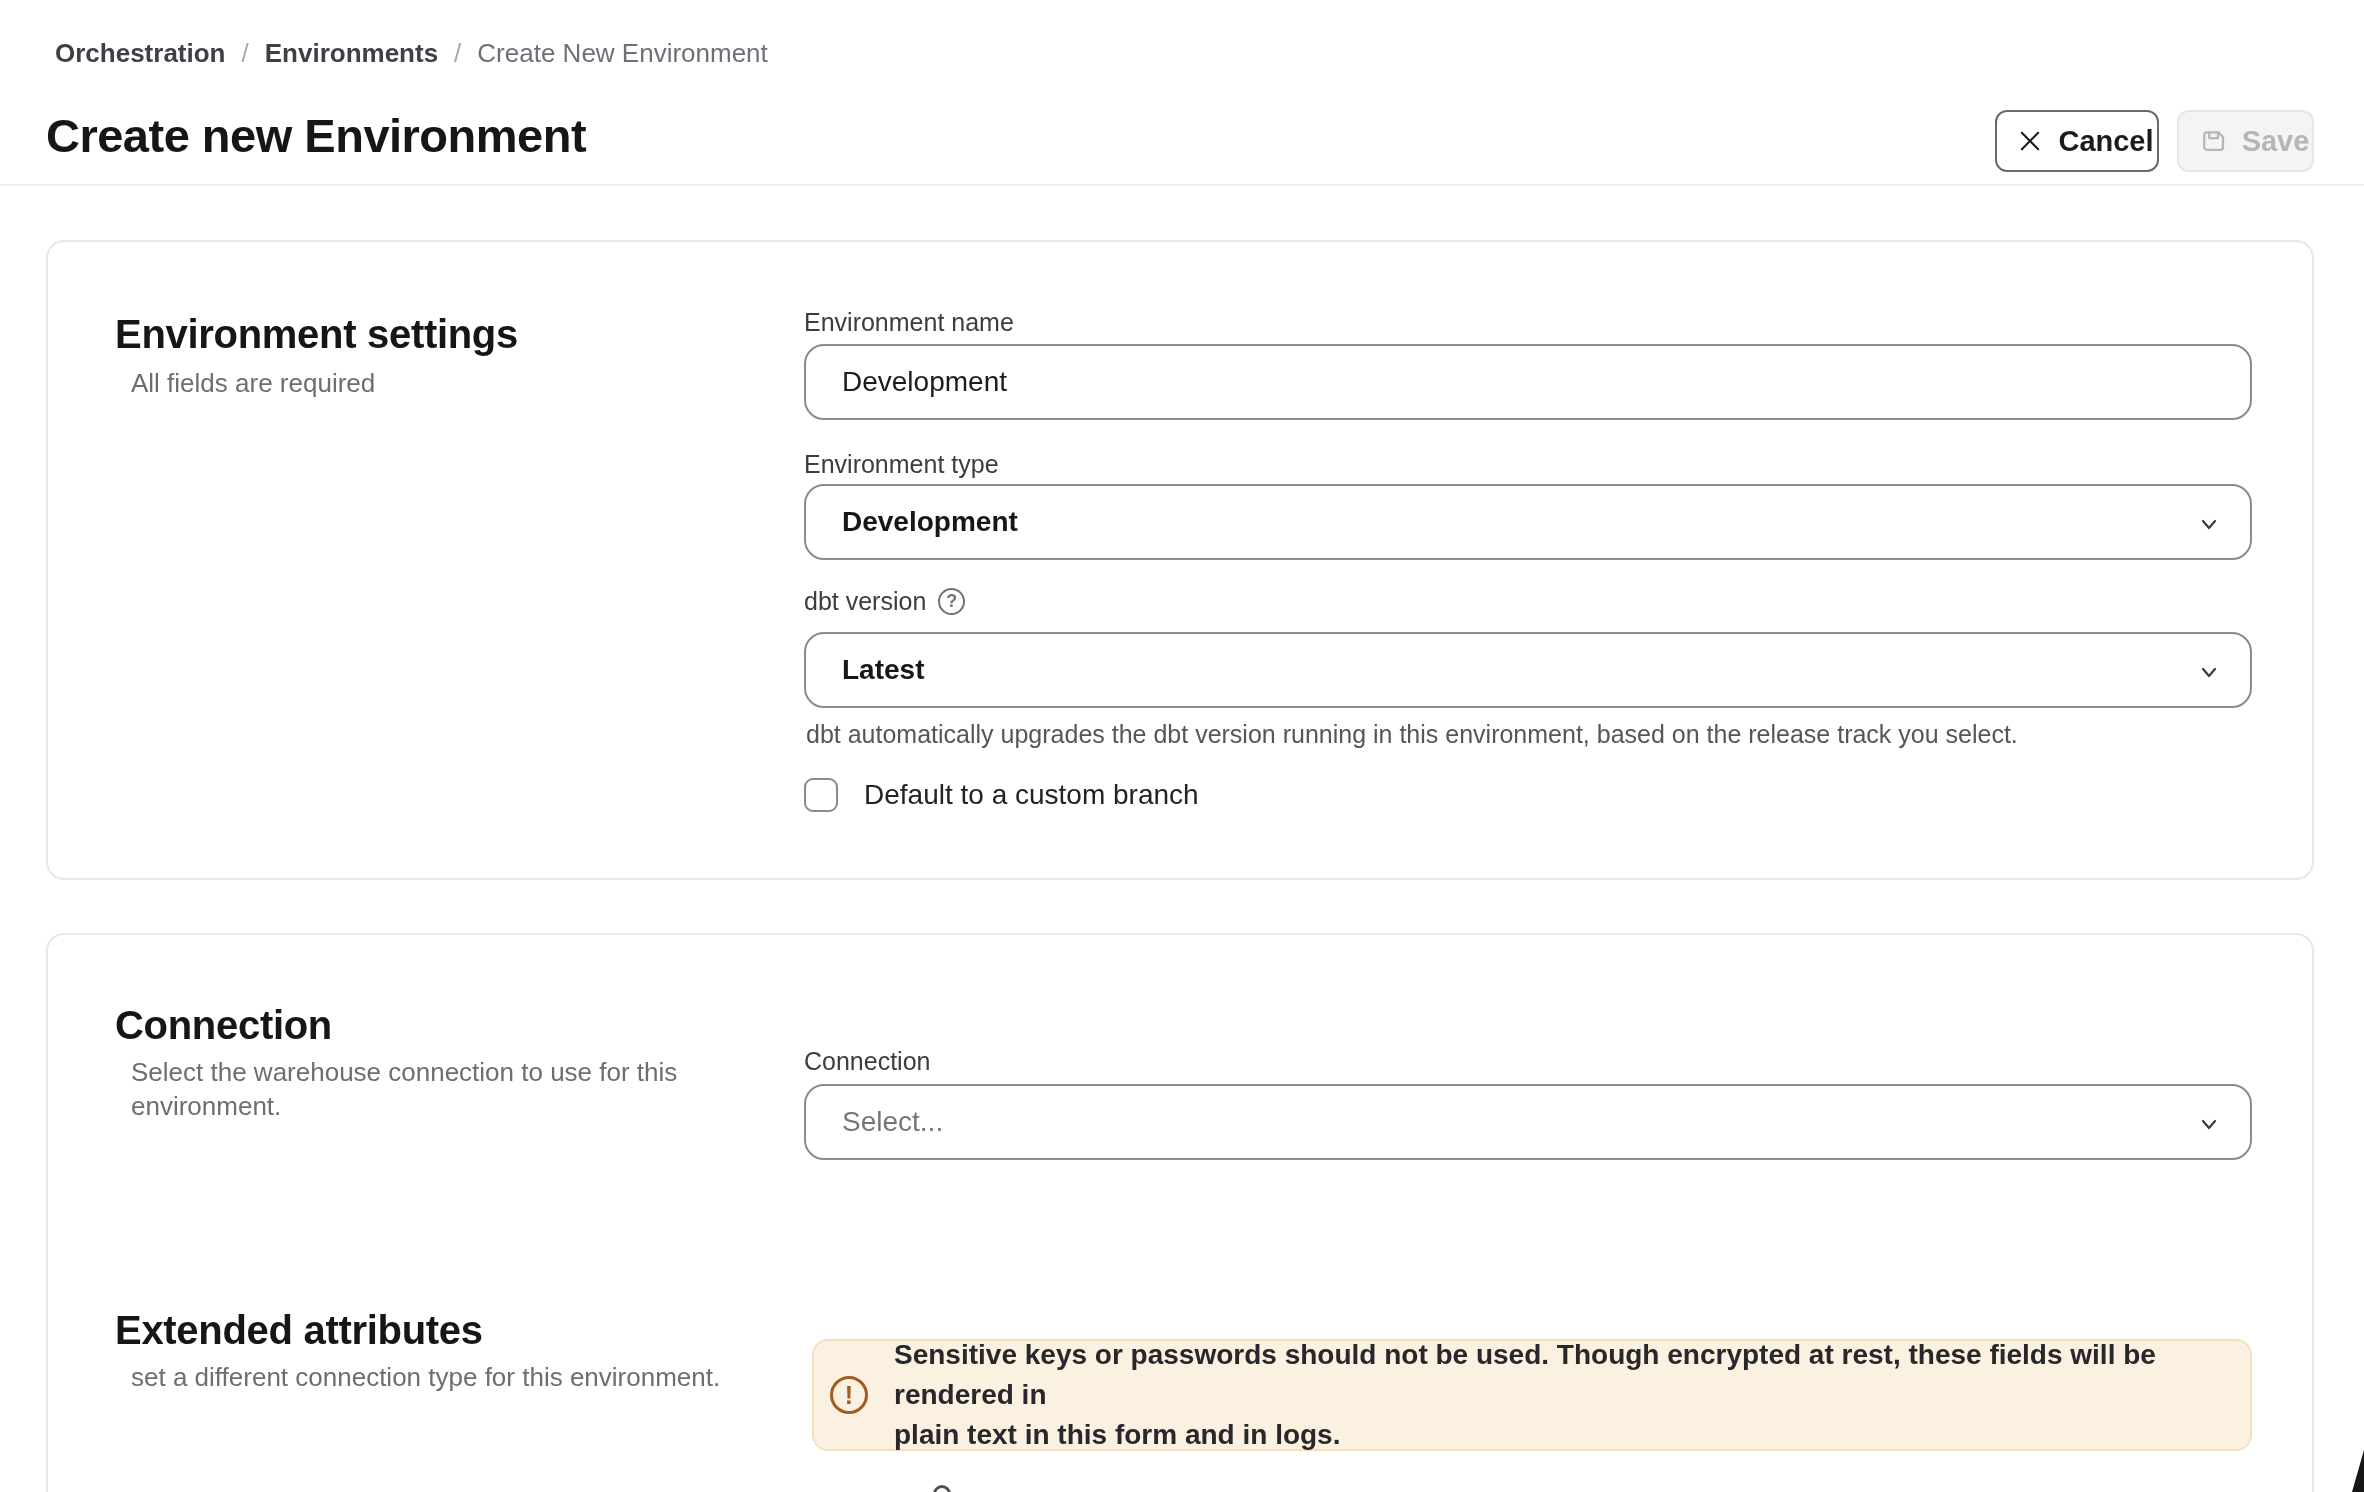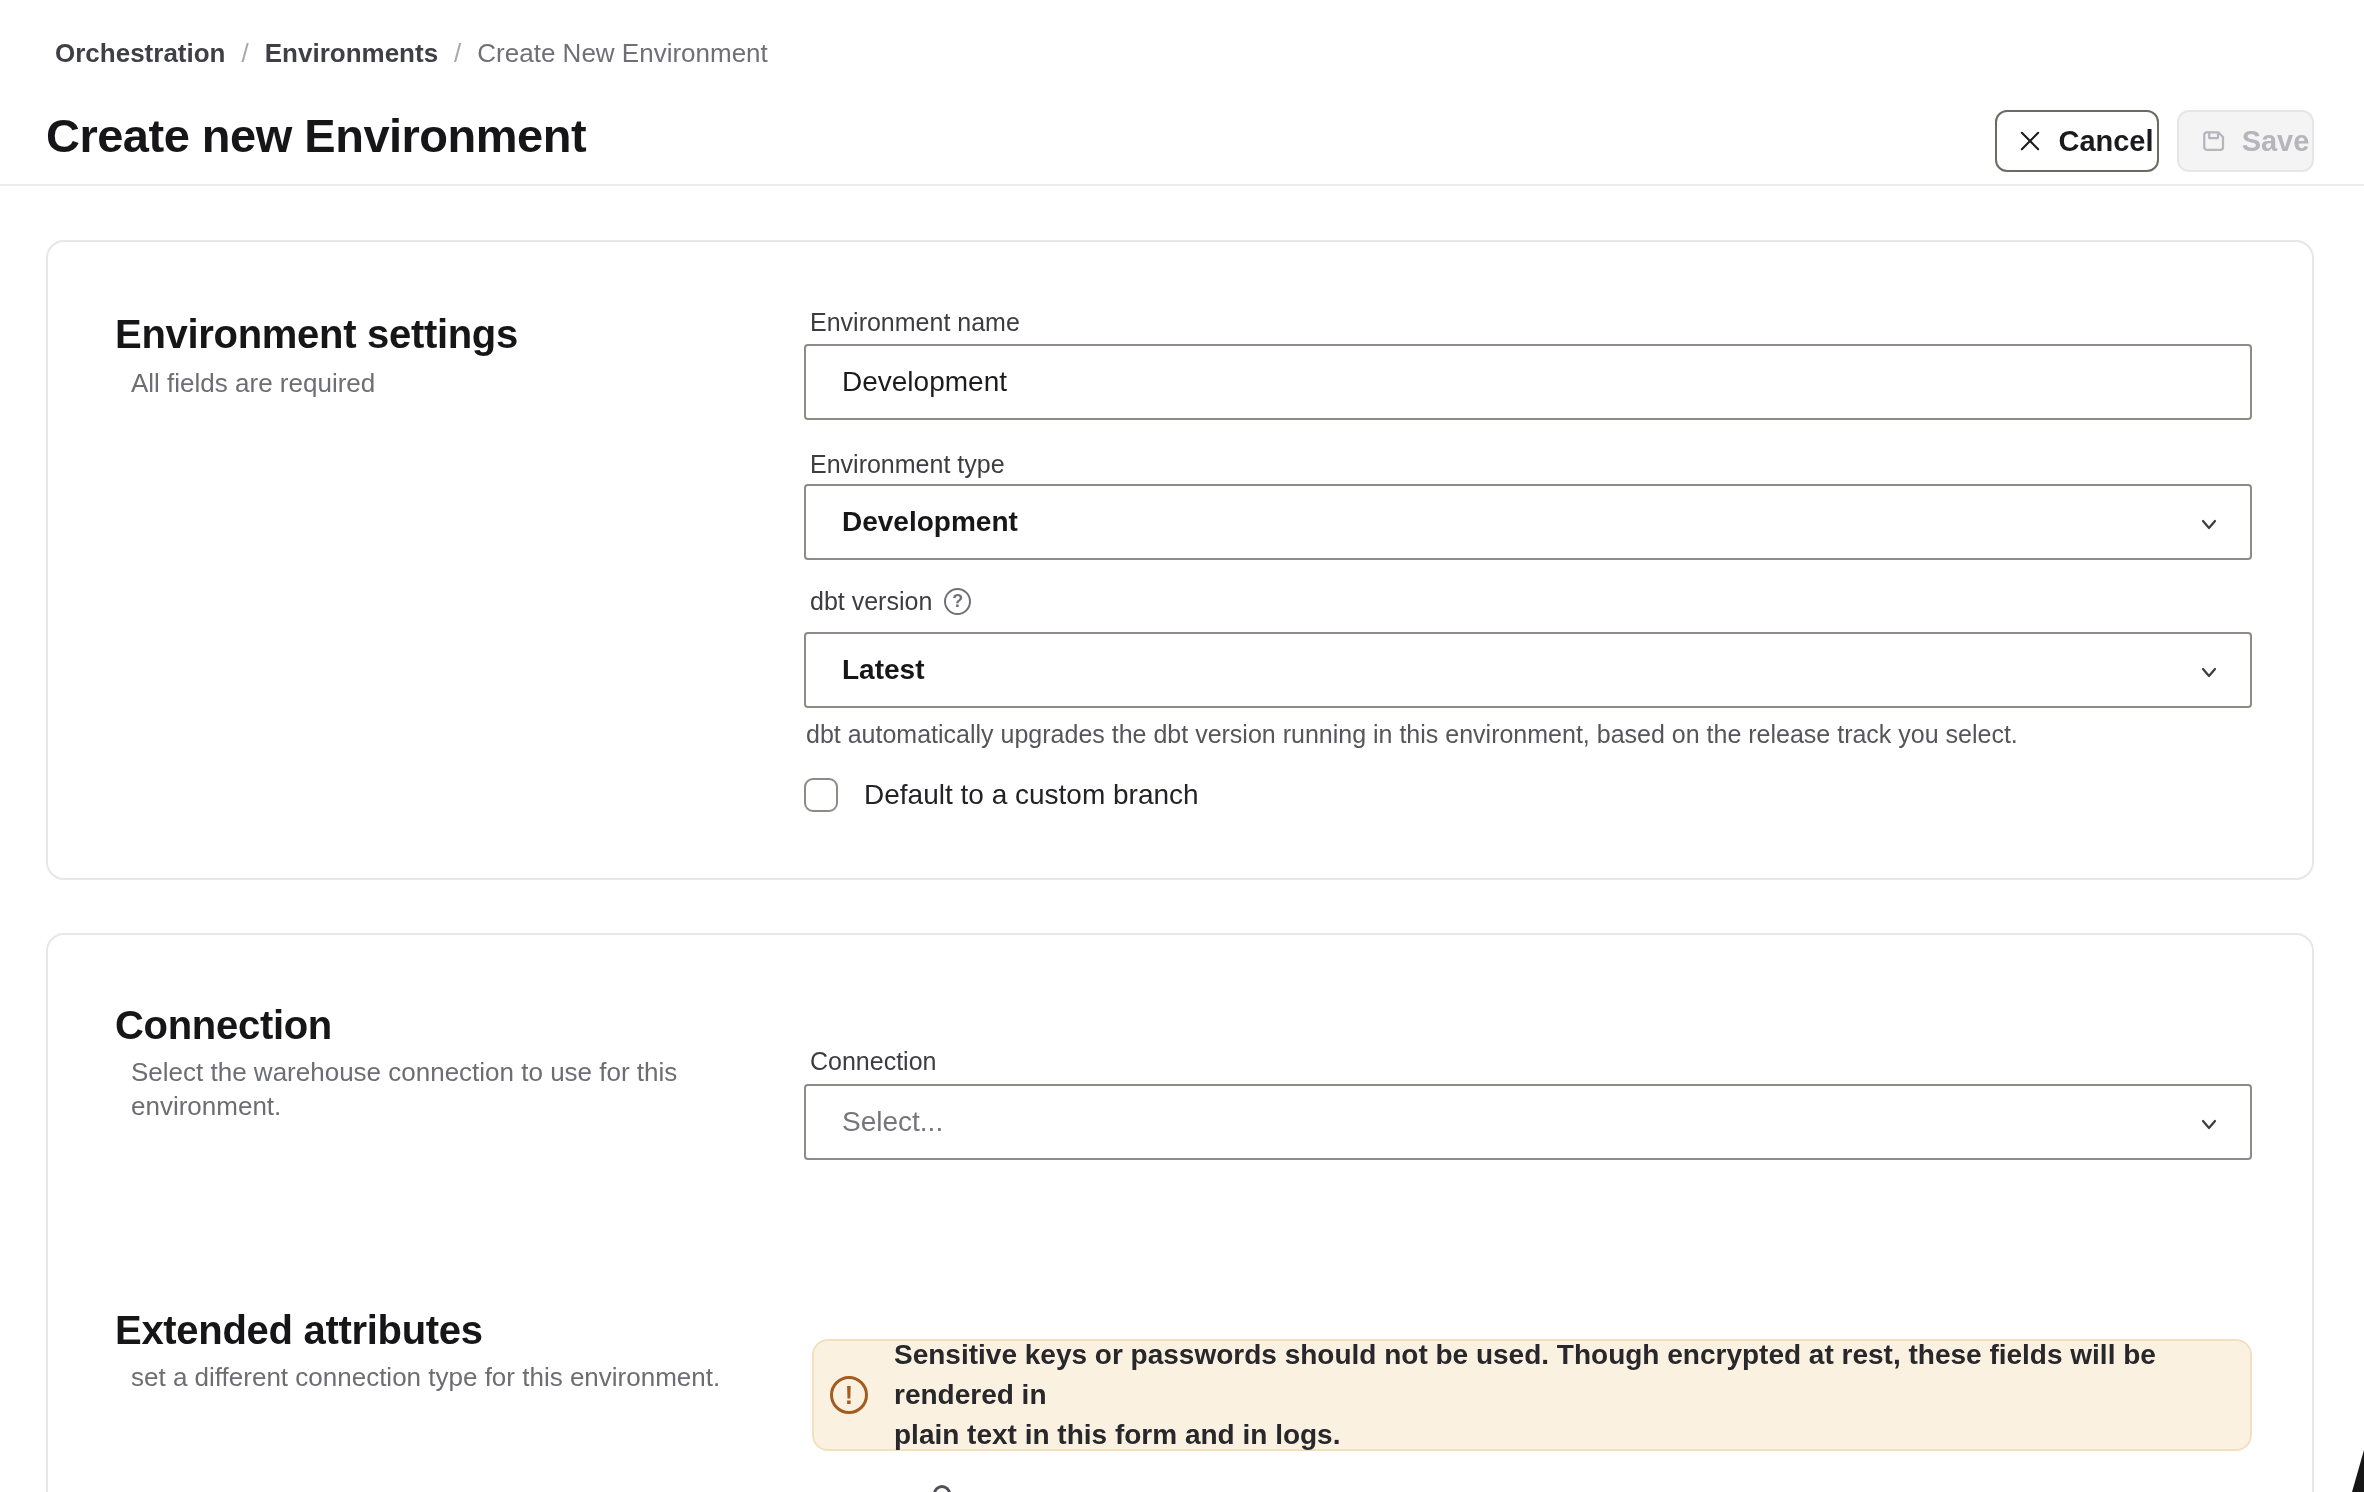--- a/index.html
+++ b/index.html
@@ -57,27 +57,27 @@
     position: absolute; left: 67px;
     font-size: 40px; font-weight: 700; letter-spacing: -0.3px; color: #161619;
   }
   .section-sub {
     position: absolute; left: 67px;
     font-size: 26px; font-weight: 400; color: #6d6d74; line-height: 34px; margin-left: 16px;
   }
 
   .field-label {
     position: absolute; left: 756px;
-    font-size: 25px; font-weight: 500; color: #3c3c42; margin-left: 6px;
+    font-size: 25px; font-weight: 500; color: #3c3c42;
   }
   .label-row { display: flex; align-items: center; gap: 12px; }
 
   .text-input, .select {
     position: absolute; left: 756px; width: 1448px; height: 76px;
-    border: 2.5px solid #8e8a86; border-radius: 4px; background: #ffffff;
+    border: 2.5px solid #8e8a86; border-radius: 20px; background: #ffffff;
     font-family: "Liberation Sans", sans-serif;
     font-size: 28px; color: #1c1c20; padding: 0 36px;
   }
   .text-input { font-weight: 400; outline: none; }
   .select {
     display: flex; align-items: center; cursor: pointer;
   }
   .select .value { font-weight: 700; color: #17171a; }
   .select .placeholder { font-weight: 400; color: #75757c; }
   .select .chev { position: absolute; right: 26px; top: 23px; }

